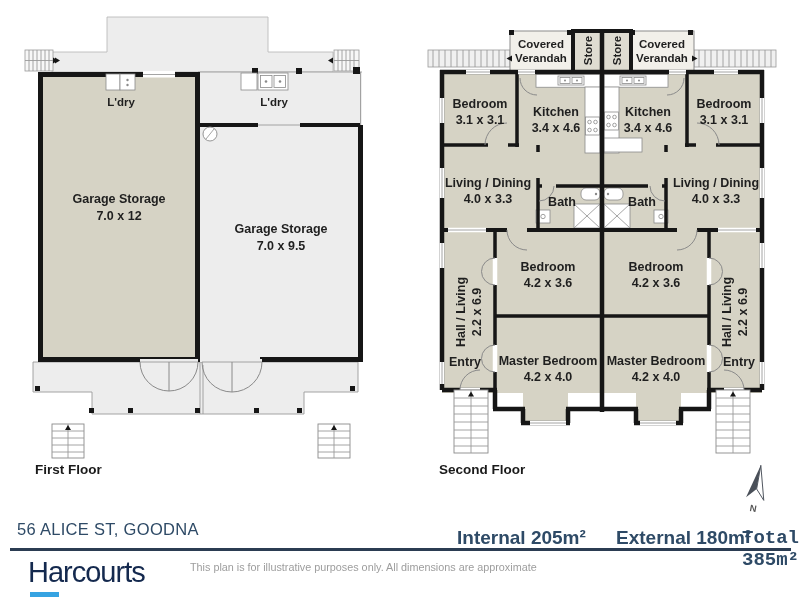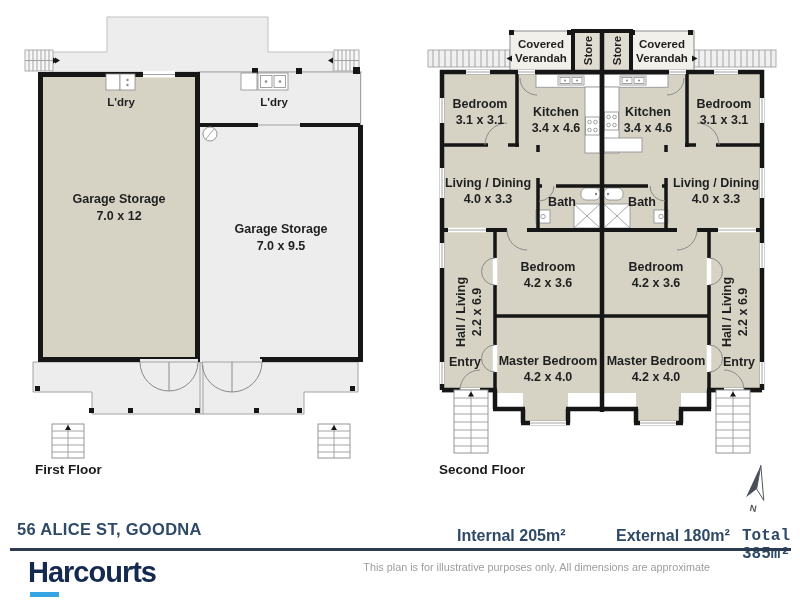--- a/index.html
+++ b/index.html
@@ -10,27 +10,27 @@
   .rm{font-size:12.5px;}
   .sm{font-size:11.5px;}
   .fl{font-size:13.5px;fill:#1a1a1a;}
   .nlabel{font-size:9.5px;fill:#555;}
   .wall{stroke:#161616;fill:none;}
   .thin{stroke:#9a9a9a;stroke-width:0.9;fill:none;}
   .fixt{fill:#ffffff;stroke:#8a8a8a;stroke-width:0.8;}
   .arc{stroke:#8a8a8a;stroke-width:1;fill:none;}
   .post{fill:#161616;}
   .footer-text{position:absolute;color:#2e4a66;}
-  #address{left:17px;top:520px;font-size:16.5px;font-weight:700;letter-spacing:.3px;}
-  .area{top:527px;font-size:16px;font-weight:600;padding-left:19px;}
+  #address{left:17px;top:520px;font-size:16.5px;font-weight:400;letter-spacing:.3px;}
+  .area{top:527px;font-size:19px;font-weight:600;padding-left:19px;}
   #area-internal{left:438px;} #area-external{left:597px;} #area-total{left:723px;font-family:Liberation Mono, monospace;}
   #rule{position:absolute;left:10px;top:548px;width:781px;height:2.5px;background:#2b3c52;}
-  #brand{position:absolute;left:28px;top:556px;font-size:29px;font-weight:bold;color:#14294e;letter-spacing:-1px;}
+  #brand{position:absolute;left:28px;top:556px;font-size:29px;font-weight:normal;color:#14294e;letter-spacing:-1px;}
   #brand-underline{position:absolute;left:30px;top:592px;width:29px;height:5px;background:#36a3e2;}
-  #disclaimer{position:absolute;left:190px;top:560px;width:520px;text-align:right;
+  #disclaimer{position:absolute;left:190px;top:560px;width:520px;text-align:left;
               font-size:10.8px;line-height:14.5px;color:#9d9d9d;}
 </style>
 </head>
 <body>
 
 <div id="page">
 <svg width="800" height="518" viewBox="0 0 800 518">
 
   <g>
 

